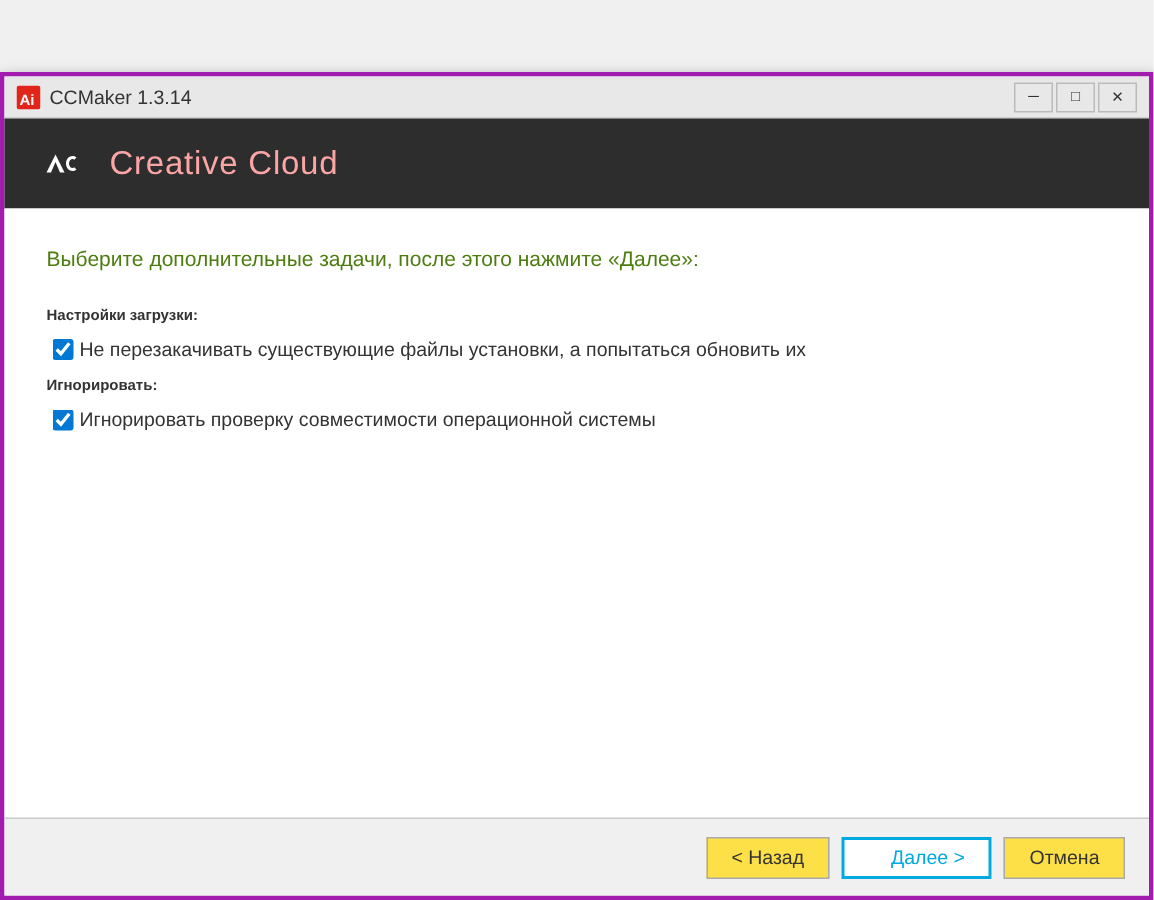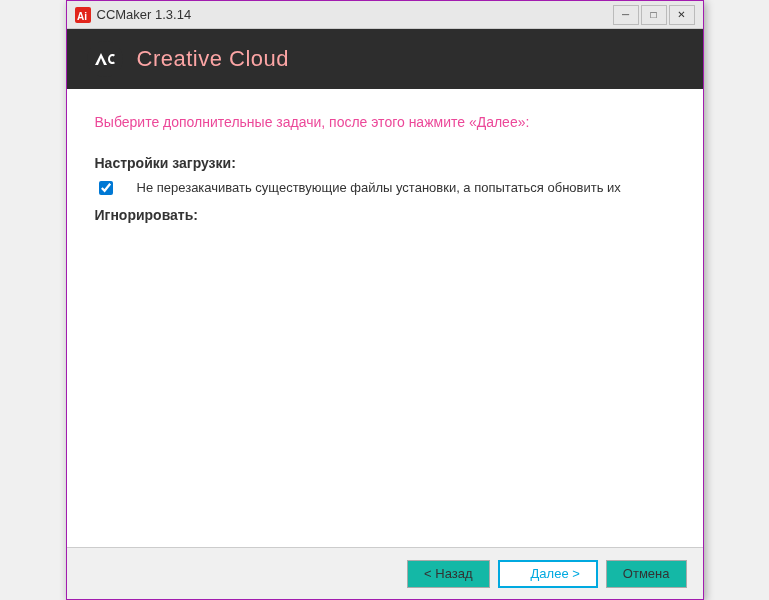--- a/index.html
+++ b/index.html
@@ -10,27 +10,28 @@
       font-family: 'Segoe UI', Tahoma, Geneva, Verdana, sans-serif;
       font-size: 13px;
       color: #333;
       display: flex;
       flex-direction: column;
       align-items: center;
       justify-content: center;
     }
 
     .window {
-      width: 638px;
+      width: 769px;
       height: 600px;
       background: #fff;
-      border: 1px solid #a21caf;
+      border: 3px solid #a21caf;
       display: flex;
       flex-direction: column;
       box-shadow: 2px 2px 8px rgba(0,0,0,0.3);
+      margin-top: 48px;
     }
 
     
     .title-bar {
       height: 28px;
       background: #e8e8e8;
       border-bottom: 1px solid #ccc;
       display: flex;
       align-items: center;
       justify-content: space-between;
@@ -98,36 +99,36 @@
     
     .content {
       flex: 1;
       padding: 24px 28px;
       background: #fff;
       overflow: auto;
     }
 
     .instruction-text {
       font-size: 14px;
-      color: #ec4899;
+      color: #4d7c0f;
       margin-bottom: 22px;
       line-height: 1.4;
     }
 
     .section-label {
-      font-size: 14px;
+      font-size: 10px;
       font-weight: 600;
       color: #333;
       margin-bottom: 8px;
     }
 
     .checkbox-row {
       display: flex;
       align-items: flex-start;
-      gap: 24px;
+      gap: 4px;
       margin-bottom: 6px;
       margin-left: 4px;
     }
 
     .checkbox-row input[type="checkbox"] {
       margin-top: 2px;
       width: 14px;
       height: 14px;
       flex-shrink: 0;
       cursor: pointer;
@@ -154,21 +155,21 @@
       justify-content: flex-end;
       padding: 0 16px;
       gap: 8px;
       flex-shrink: 0;
     }
 
     .btn {
       height: 28px;
       padding: 0 16px;
       border: 1px solid #aaa;
-      background: #14b8a6;
+      background: #fde047;
       font-size: 13px;
       color: #333;
       cursor: pointer;
       display: flex;
       align-items: center;
       justify-content: center;
       min-width: 80px;
     }
 
     .btn-primary {
@@ -219,20 +220,24 @@
 
     <div class="section-label">Настройки загрузки:</div>
 
     <div class="checkbox-row">
       <input type="checkbox" id="cb1" checked="" style="">
       <label class="checkbox-label" for="cb1">Не перезакачивать существующие файлы установки, а попытаться обновить их</label>
     </div>
 
     <div class="section-additional">
       <div class="section-label">Игнорировать:</div>
+      <div class="checkbox-row">
+        <input type="checkbox" id="cb2" checked="" style="">
+        <label class="checkbox-label" for="cb2">Игнорировать проверку совместимости операционной системы</label>
+      </div>
     </div>
 
   </div>
 
   <div class="footer">
     <button class="btn">&lt; Назад</button>
     <button class="btn btn-primary">Далее &gt;</button>
     <button class="btn">Отмена</button>
   </div>
 

